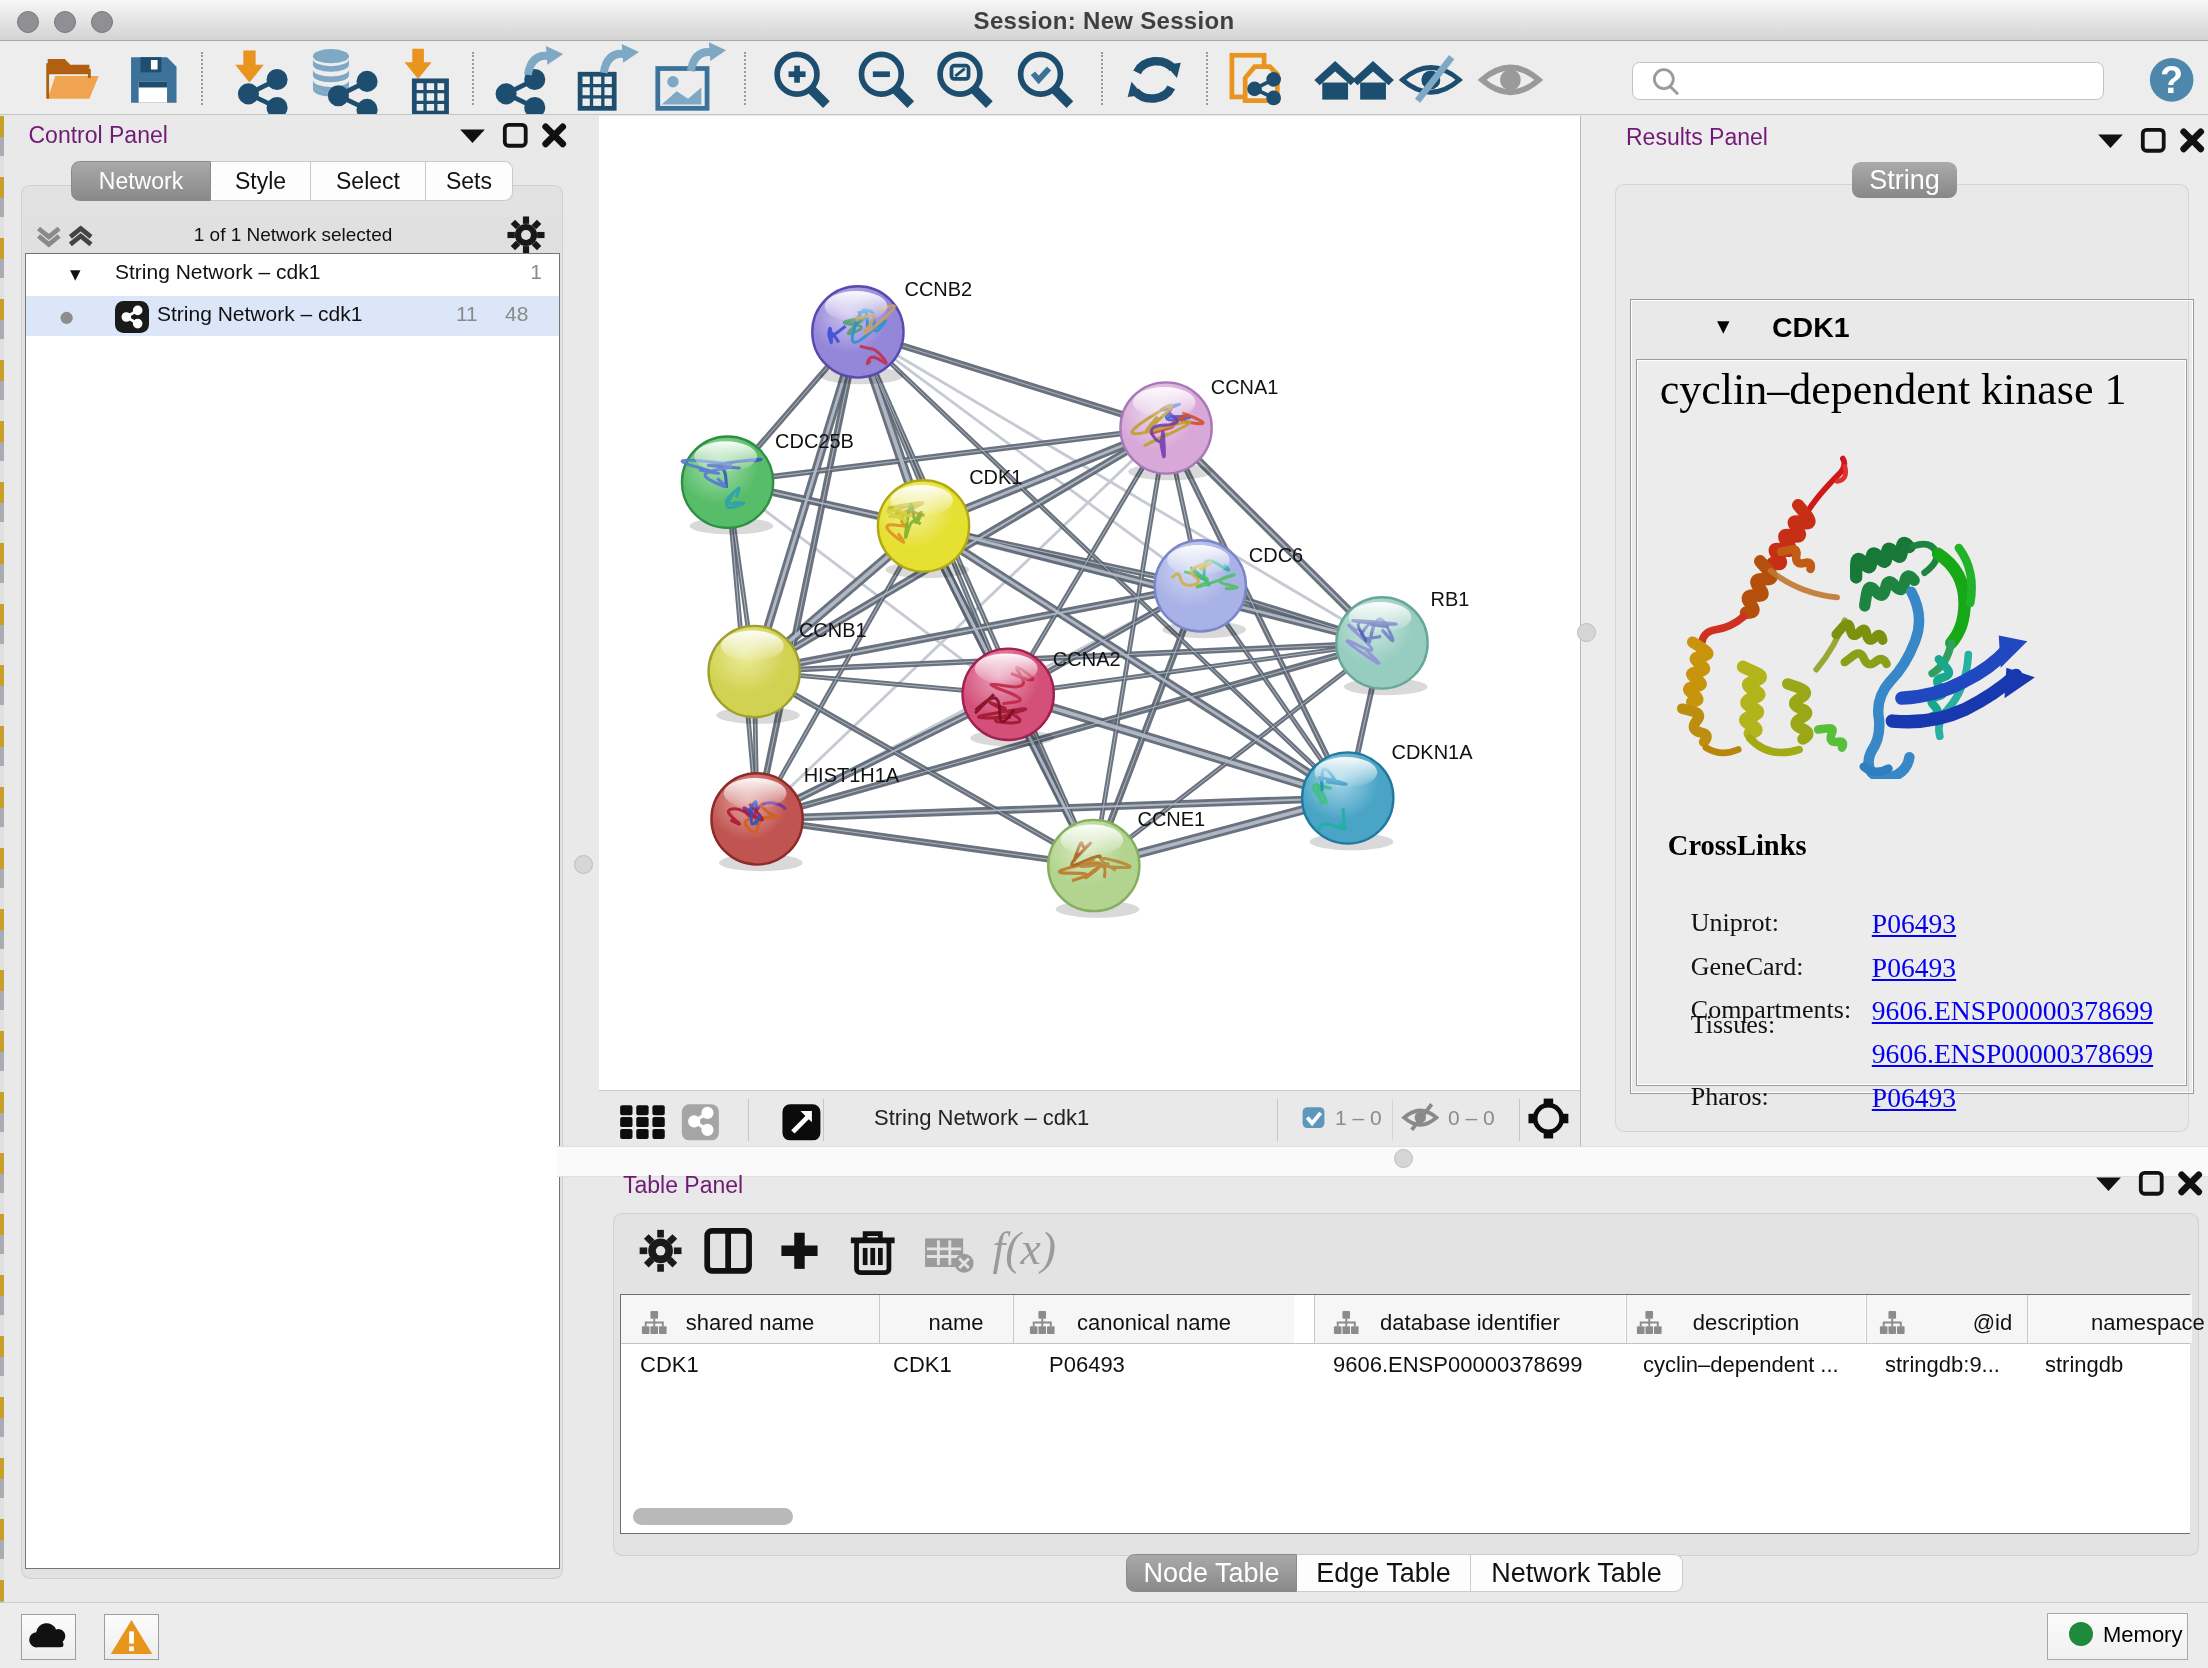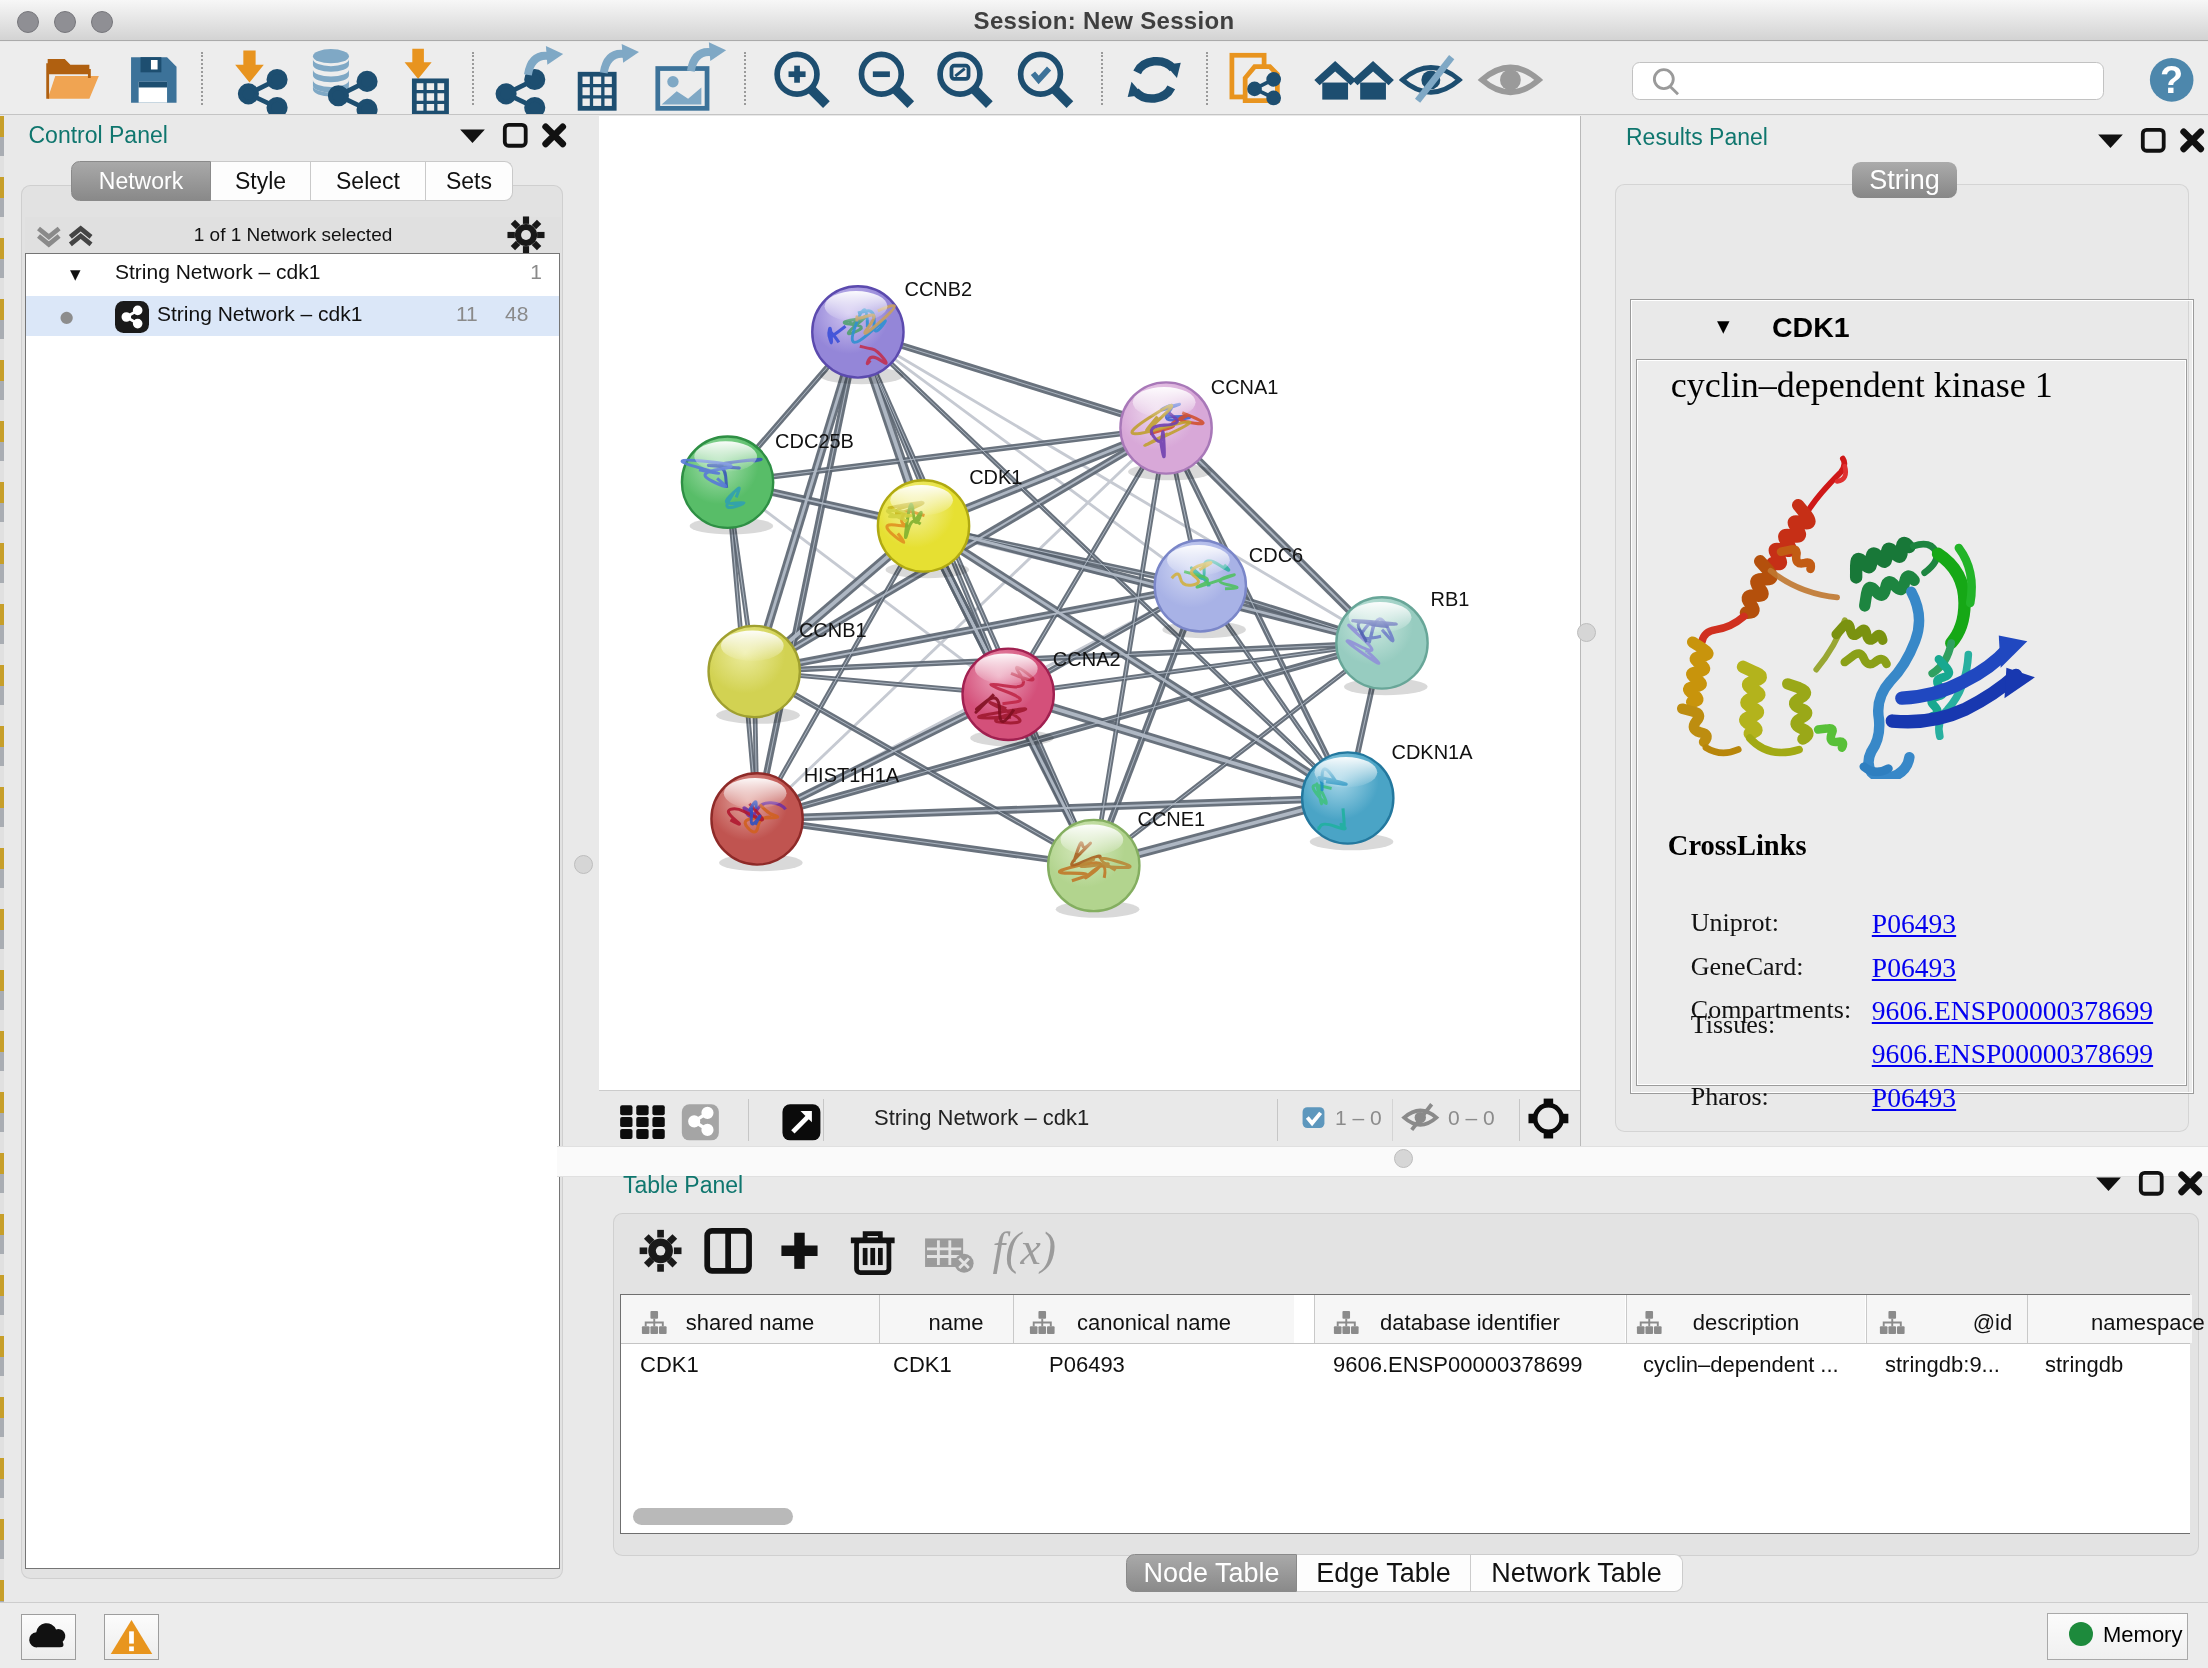--- a/index.html
+++ b/index.html
@@ -11,21 +11,21 @@
   .tl{position:absolute;top:10.5px;width:20px;height:20px;border-radius:50%;
     background:#8f8f94;border:1px solid #77777c;}
   #title{position:absolute;top:6.7px;left:0;width:100%;text-align:center;
     font-size:24px;color:#3f3f3f;font-weight:600;letter-spacing:0.3px;}
   
   #toolbar{left:0;top:42px;width:2208px;height:72px;background:#ededed;border-bottom:1.9px solid #c4c4c4;}
   .tsep{position:absolute;top:9.5px;height:53px;width:0;border-left:2.9px dotted #9a9a9a;}
   #searchbox{position:absolute;left:1632px;top:20px;width:470px;height:36px;background:#fff;
     border:1.9px solid #c2c2c2;border-radius:7.6px;}
   
-  .ptitle{font-size:23px;color:#0f766e;}
+  .ptitle{font-size:23px;color:#701a75;}
   .winbtn{position:absolute;}
   
   #leftedge{left:0;top:116px;width:3.8px;height:1486px;
     background:repeating-linear-gradient(#c79f2a 0 21px,#a9adb3 21px 40px,#e0e0e0 40px 61px);}
   #ctl-title{left:28.5px;top:122px;}
   .tabrow{position:absolute;display:flex;}
   .tab{height:38px;line-height:38px;text-align:center;font-size:23px;color:#111;
     background:#fdfdfd;border:1px solid #c9c9c9;border-left:none;}
   .tab.sel{background:linear-gradient(#a9a9a9,#898989);color:#fff;border-color:#8a8a8a;}
   #ctl-box{left:21px;top:185px;width:542px;height:1394px;background:#e2e2e2;
@@ -659,21 +659,21 @@
         <rect x="49" y="3" width="22" height="22" rx="4" fill="none" stroke="#111" stroke-width="4"></rect>
         <path d="M92,5 l18,18 M110,5 l-18,18" stroke="#111" stroke-width="7" stroke-linecap="round"></path>
       </svg>
     </div>
   <div id="res-box"></div>
   <div id="stringtab">String</div>
   <div class="etched" style="left:49px;top:183px;width:562px;height:793px;">
     <span style="position:absolute;left:86px;top:11.4px;font-size:25px;">▾</span>
     <span style="position:absolute;left:141px;top:10.5px;font-size:28.5px;font-weight:bold;">CDK1</span>
     <div class="etched" style="left:4.8px;top:59px;width:549px;height:725px;background:#ececec;">
-      <div class="serif" style="position:absolute;left:34px;top:3.8px;font-size:36px;">cyclin–dependent kinase 1</div>
+      <div class="serif" style="position:absolute;left:23px;top:3.8px;font-size:44px;">cyclin–dependent kinase 1</div>
       <div id="protein" style="position:absolute;left:27px;top:91px;"><svg width="371" height="328" viewBox="0 0 390 345">
 <path d="M152,62 C162,46 176,32 186,22 q6,-8 2,-14" fill="none" stroke="#cf1818" stroke-width="6" stroke-linecap="round"></path>
 <path d="M182,32 q12,-2 8,-16" fill="none" stroke="#e03030" stroke-width="5" stroke-linecap="round"></path>
 <path d="M141,57 Q141,57 150,68 Q158,79 144,75 Q131,71 140,82 Q148,93 134,89 Q121,86 130,97 Q138,108 124,104 Q111,100 120,111 Q128,122 114,118" fill="none" stroke="#c62f16" stroke-width="13" stroke-linecap="round" stroke-linejoin="round"></path>
 <path d="M101,116 Q101,116 110,126 Q118,136 105,135 Q92,134 100,144 Q109,154 96,152 Q83,151 91,161 Q99,171 86,170" fill="none" stroke="#b4500c" stroke-width="13" stroke-linecap="round" stroke-linejoin="round"></path>
 <path d="M123,106 Q123,106 132,104 Q141,101 139,110 Q138,120 147,118 Q156,115 154,124" fill="none" stroke="#c25c14" stroke-width="9" stroke-linecap="round" stroke-linejoin="round"></path>
 <path d="M84,174 q-14,12 -30,14 q-12,2 -14,12" fill="none" stroke="#d03020" stroke-width="8" stroke-linecap="round"></path>
 <path d="M30,201 Q30,201 41,208 Q52,215 39,216 Q27,217 38,224 Q48,231 36,232 Q23,233 34,240 Q45,247 32,248 Q20,249 31,256 Q41,263 29,264" fill="none" stroke="#c8940c" stroke-width="12" stroke-linecap="round" stroke-linejoin="round"></path>
 <path d="M19,271 Q19,271 30,274 Q41,276 34,284 Q27,293 38,296 Q49,298 42,306" fill="none" stroke="#bd8d10" stroke-width="11" stroke-linecap="round" stroke-linejoin="round"></path>
 <path d="M44,312 q16,10 34,2" fill="none" stroke="#b8860b" stroke-width="7" stroke-linecap="round"></path>

